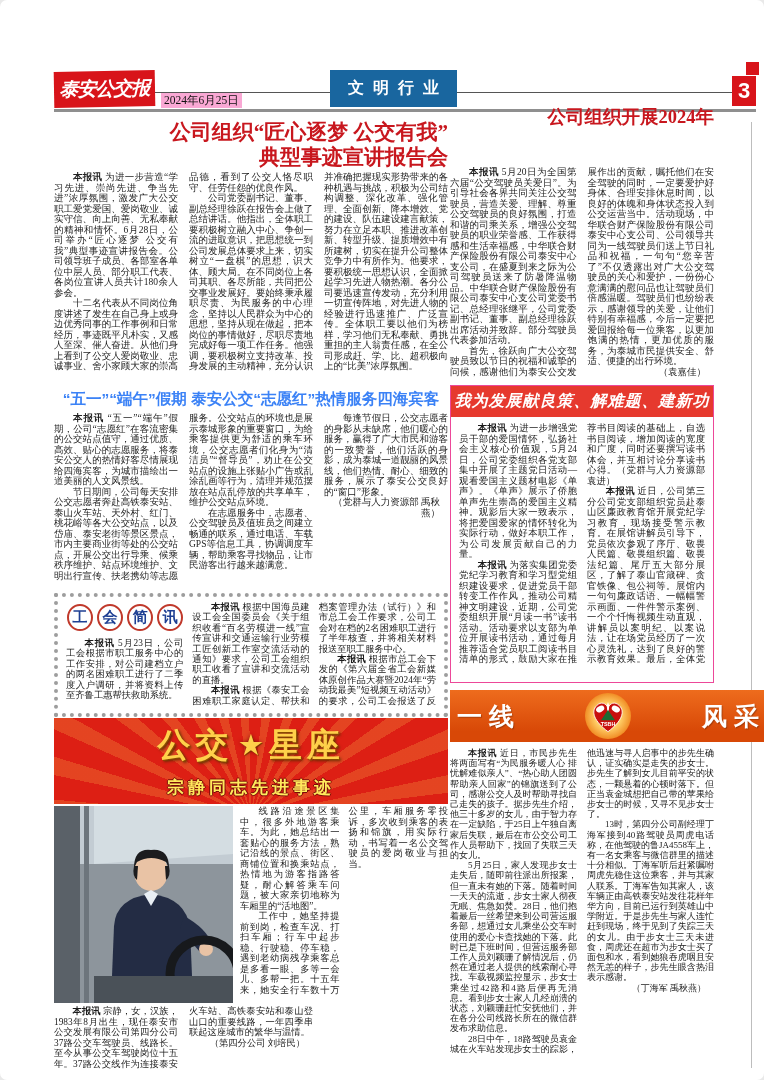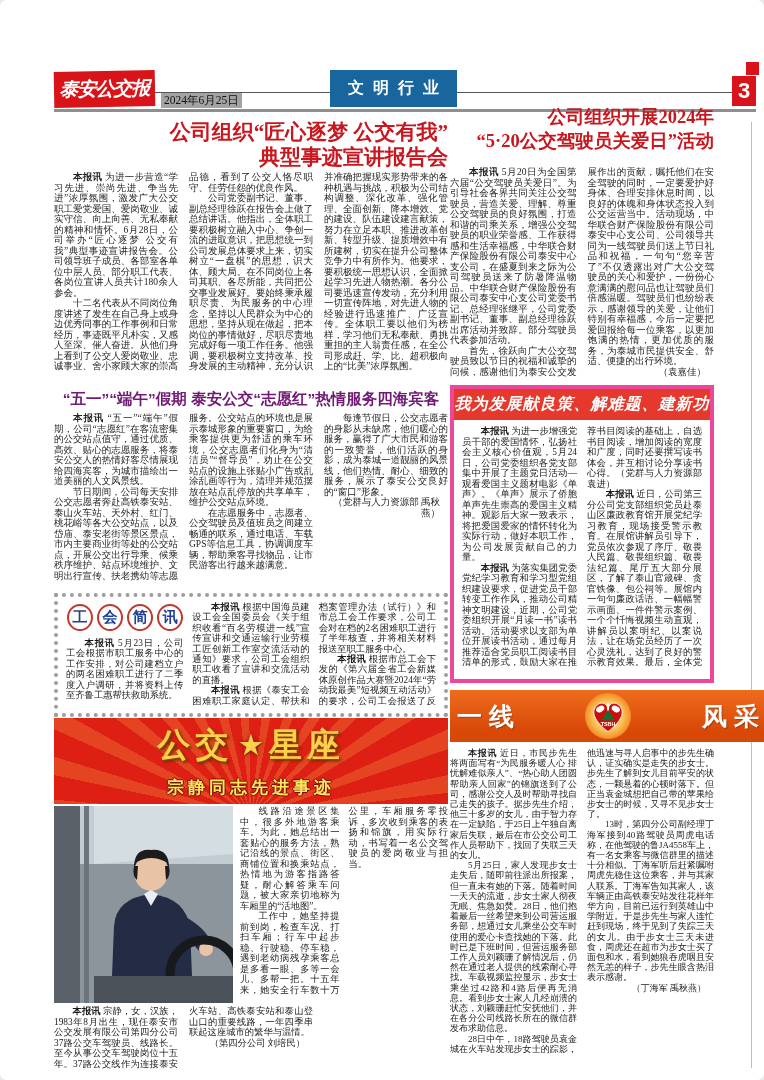--- a/index.html
+++ b/index.html
@@ -10,21 +10,21 @@
     font-family:"Liberation Serif","DejaVu Serif",serif; color:#1a1a1a;border-radius:7px;
   }
   
   .hline { position:absolute; left:54px; top:92px; width:702px; border-top:1.5px solid #555; z-index:0; }
   .masthead {
     position:absolute; left:54px; top:71px; width:101px; height:36px; background:#d8141a;
     color:#fff; display:flex; align-items:center; justify-content:center; z-index:2;
     font-style:italic; font-weight:bold; font-size:19px; letter-spacing:-1px;
     transform:rotate(-1deg); font-family:"Liberation Serif",serif;
   }
-  .pubdate { position:absolute; left:161px; top:93px; font-size:11.5px; color:#111; z-index:2; background:#a3a3a3; padding:0 3px; }
+  .pubdate { position:absolute; left:161px; top:93px; font-size:11.5px; color:#111; z-index:2; background:#f9a8d4; padding:0 3px; }
   .section-banner {
     position:absolute; left:330px; top:70px; width:127px; height:37px; background:#19669f; z-index:2;
     color:#fff; display:flex; align-items:center; justify-content:center;
     font-family:"Liberation Sans",sans-serif; font-weight:bold; font-size:16px; letter-spacing:9px; text-indent:9px;
   }
   .pagenum {
     position:absolute; left:732px; top:76px; width:24px; height:30px; background:#d8141a; z-index:2;
     color:#fff; font-family:"Liberation Sans",sans-serif; font-weight:bold; font-size:22px;
     display:flex; align-items:center; justify-content:center;
   }
@@ -37,24 +37,24 @@
   .body-flow p { text-indent:2em; }
   .lead { font-weight:bold; }
   .sig { text-align:right; text-indent:0 !important; padding-right:8px; }
   
   .a1-title { position:absolute; left:54px; top:120px; width:394px; font-size:21px; line-height:25px; }
   .a1-body  { position:absolute; left:54px; top:172px; width:394px; height:208px; column-count:3; overflow:hidden; }
   
   .a2-title { position:absolute; left:450px; top:105px; width:264px; font-size:18.5px; line-height:24px; }
   .a2-body  { position:absolute; left:450px; top:167px; width:264px; height:213px; column-count:2; overflow:hidden; }
   
-  .a3-title { position:absolute; left:54px; top:389px; width:394px; text-align:center; font-family:"Liberation Sans",sans-serif; font-weight:bold; font-size:15.5px; color:#701a75; }
+  .a3-title { position:absolute; left:54px; top:389px; width:394px; text-align:center; font-family:"Liberation Sans",sans-serif; font-weight:bold; font-size:15.5px; color:#3b82f6; }
   .a3-body  { position:absolute; left:54px; top:413px; width:394px; height:176px; column-count:3; overflow:hidden; }
   
-  .xlc { position:absolute; left:450px; top:385px; width:264px; height:298px; border:4px solid #ec4899; background:#fff; }
+  .xlc { position:absolute; left:450px; top:385px; width:264px; height:298px; border:1px solid #ec4899; background:#fff; }
   .xlc-banner { height:31px; background:#e6392e; display:flex; align-items:center; justify-content:center;
     color:#fff; font-weight:bold; font-style:italic; font-size:16px; letter-spacing:1px; font-family:"Liberation Sans",sans-serif; }
   .xlc-body { height:261px; padding:6px 8px; column-count:2; column-gap:10px; column-fill:auto; overflow:hidden;
     text-align:justify; font-size:9.4px; line-height:10.5px; }
   .xlc-body p { text-indent:2em; }
   
   .gh { position:absolute; left:54px; top:593px; width:394px; height:124px; border:4px dotted #9d9d9d; background:#fff; padding:5px 8px; }
   .gh-flow { height:100%; column-count:3; column-gap:9px; column-fill:auto; overflow:hidden; text-align:justify; font-size:9.3px; line-height:10.4px; }
   .gh-flow p { text-indent:2em; }
   .gh-header { break-inside:avoid; display:flex; gap:4px; margin:2px 0 7px 1px; }
@@ -113,21 +113,20 @@
   </div>
   <div class="body-flow a1-body">
     <p><b class="lead">本报讯</b><span> 为进一步营造“学习先进、崇尚先进、争当先进”浓厚氛围，激发广大公交职工爱党爱国、爱岗敬业、诚实守信、向上向善、无私奉献的精神和情怀。6月28日，公司举办“匠心逐梦 公交有我”典型事迹宣讲报告会。公司领导班子成员、各部室各单位中层人员、部分职工代表、各岗位宣讲人员共计180余人参会。</span></p>
     <p>十二名代表从不同岗位角度讲述了发生在自己身上或身边优秀同事的工作事例和日常经历，事迹既平凡朴实，又感人至深、催人奋进。从他们身上看到了公交人爱岗敬业、忠诚事业、舍小家顾大家的崇高品德，看到了公交人恪尽职守、任劳任怨的优良作风。</p>
     <p>公司党委副书记、董事、副总经理徐跃在报告会上做了总结讲话。他指出，全体职工要积极树立融入中心、争创一流的进取意识，把思想统一到公司发展总体要求上来，切实树立“一盘棋”的思想，识大体、顾大局。在不同岗位上各司其职、各尽所能，共同把公交事业发展好。要始终秉承履职尽责、为民服务的中心理念，坚持以人民群众为中心的思想，坚持从现在做起，把本岗位的事情做好，尽职尽责地完成好每一项工作任务。他强调，要积极树立支持改革、投身发展的主动精神，充分认识并准确把握现实形势带来的各种机遇与挑战，积极为公司结构调整、深化改革、强化管理、全面创新、降本增效、党的建设、队伍建设建言献策，努力在立足本职、推进改革创新、转型升级、提质增效中有所建树，切实在提升公司整体竞争力中有所作为。他要求，要积极统一思想认识，全面掀起学习先进人物热潮。各分公司要迅速宣传发动，充分利用一切宣传阵地，对先进人物的经验进行迅速推广、广泛宣传。全体职工要以他们为榜样，学习他们无私奉献、勇挑重担的主人翁责任感，在全公司形成赶、学、比、超积极向上的“比美”浓厚氛围。</p>
 
   </div>
 
   <div class="red-title a2-title">
     <div>公司组织开展2024年</div>
-    <div>“5·20公交驾驶员关爱日”活动</div>
   </div>
   <div class="body-flow a2-body">
     <p><b class="lead">本报讯</b><span> 5月20日为全国第六届“公交驾驶员关爱日”。为引导社会各界共同关注公交驾驶员，营造关爱、理解、尊重公交驾驶员的良好氛围，打造和谐的司乘关系，增强公交驾驶员的职业荣誉感、工作获得感和生活幸福感，中华联合财产保险股份有限公司泰安中心支公司，在盛夏到来之际为公司驾驶员送来了防暑降温物品。中华联合财产保险股份有限公司泰安中心支公司党委书记、总经理张继平，公司党委副书记、董事、副总经理徐跃出席活动并致辞。部分驾驶员代表参加活动。</span></p>
     <p>首先，徐跃向广大公交驾驶员致以节日的祝福和诚挚的问候，感谢他们为泰安公交发展作出的贡献，嘱托他们在安全驾驶的同时，一定要爱护好身体、合理安排休息时间，以良好的体魄和身体状态投入到公交运营当中。活动现场，中华联合财产保险股份有限公司泰安中心支公司、公司领导共同为一线驾驶员们送上节日礼品和祝福，一句句“您辛苦了”不仅透露出对广大公交驾驶员的关心和爱护，一份份心意满满的慰问品也让驾驶员们倍感温暖。驾驶员们也纷纷表示，感谢领导的关爱，让他们特别有幸福感，今后一定要把爱回报给每一位乘客，以更加饱满的热情，更加优质的服务，为泰城市民提供安全、舒适、便捷的出行环境。</p>
     <p class="sig">（袁嘉佳）</p>
   </div>
 
   <div class="a3-title">“五一”“端午”假期 泰安公交“志愿红”热情服务四海宾客</div>
   <div class="body-flow a3-body">
     <p><b class="lead">本报讯</b><span> “五一”“端午”假期，公司“志愿红”在客流密集的公交站点值守，通过优质、高效、贴心的志愿服务，将泰安公交人的热情好客尽情展现给四海宾客，为城市描绘出一道美丽的人文风景线。</span></p>

